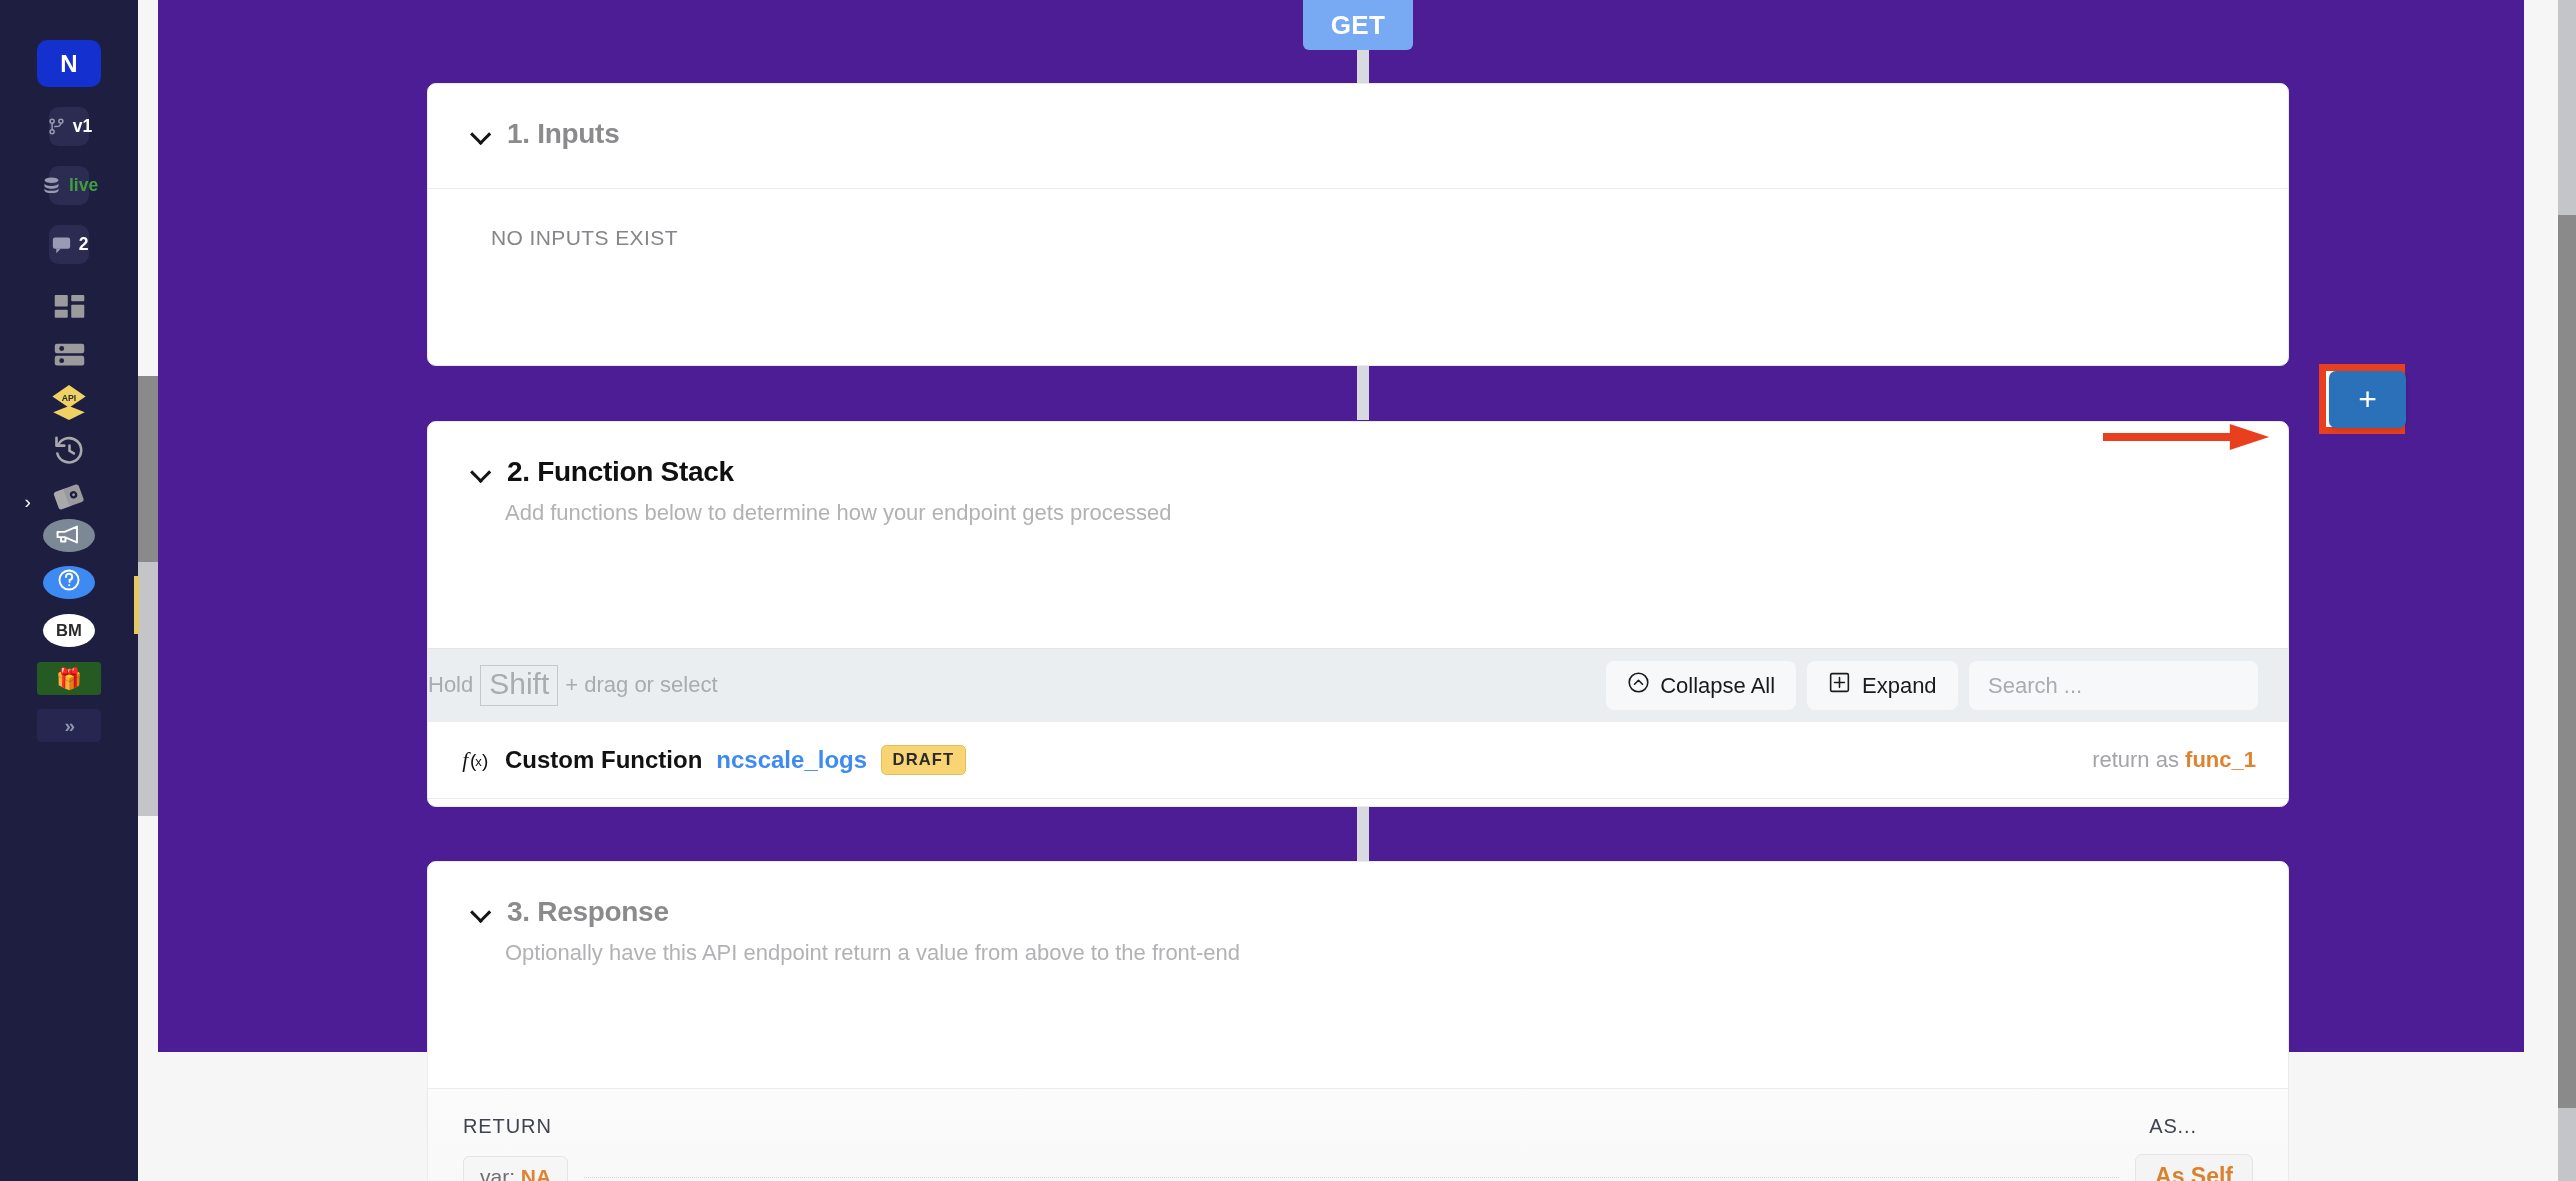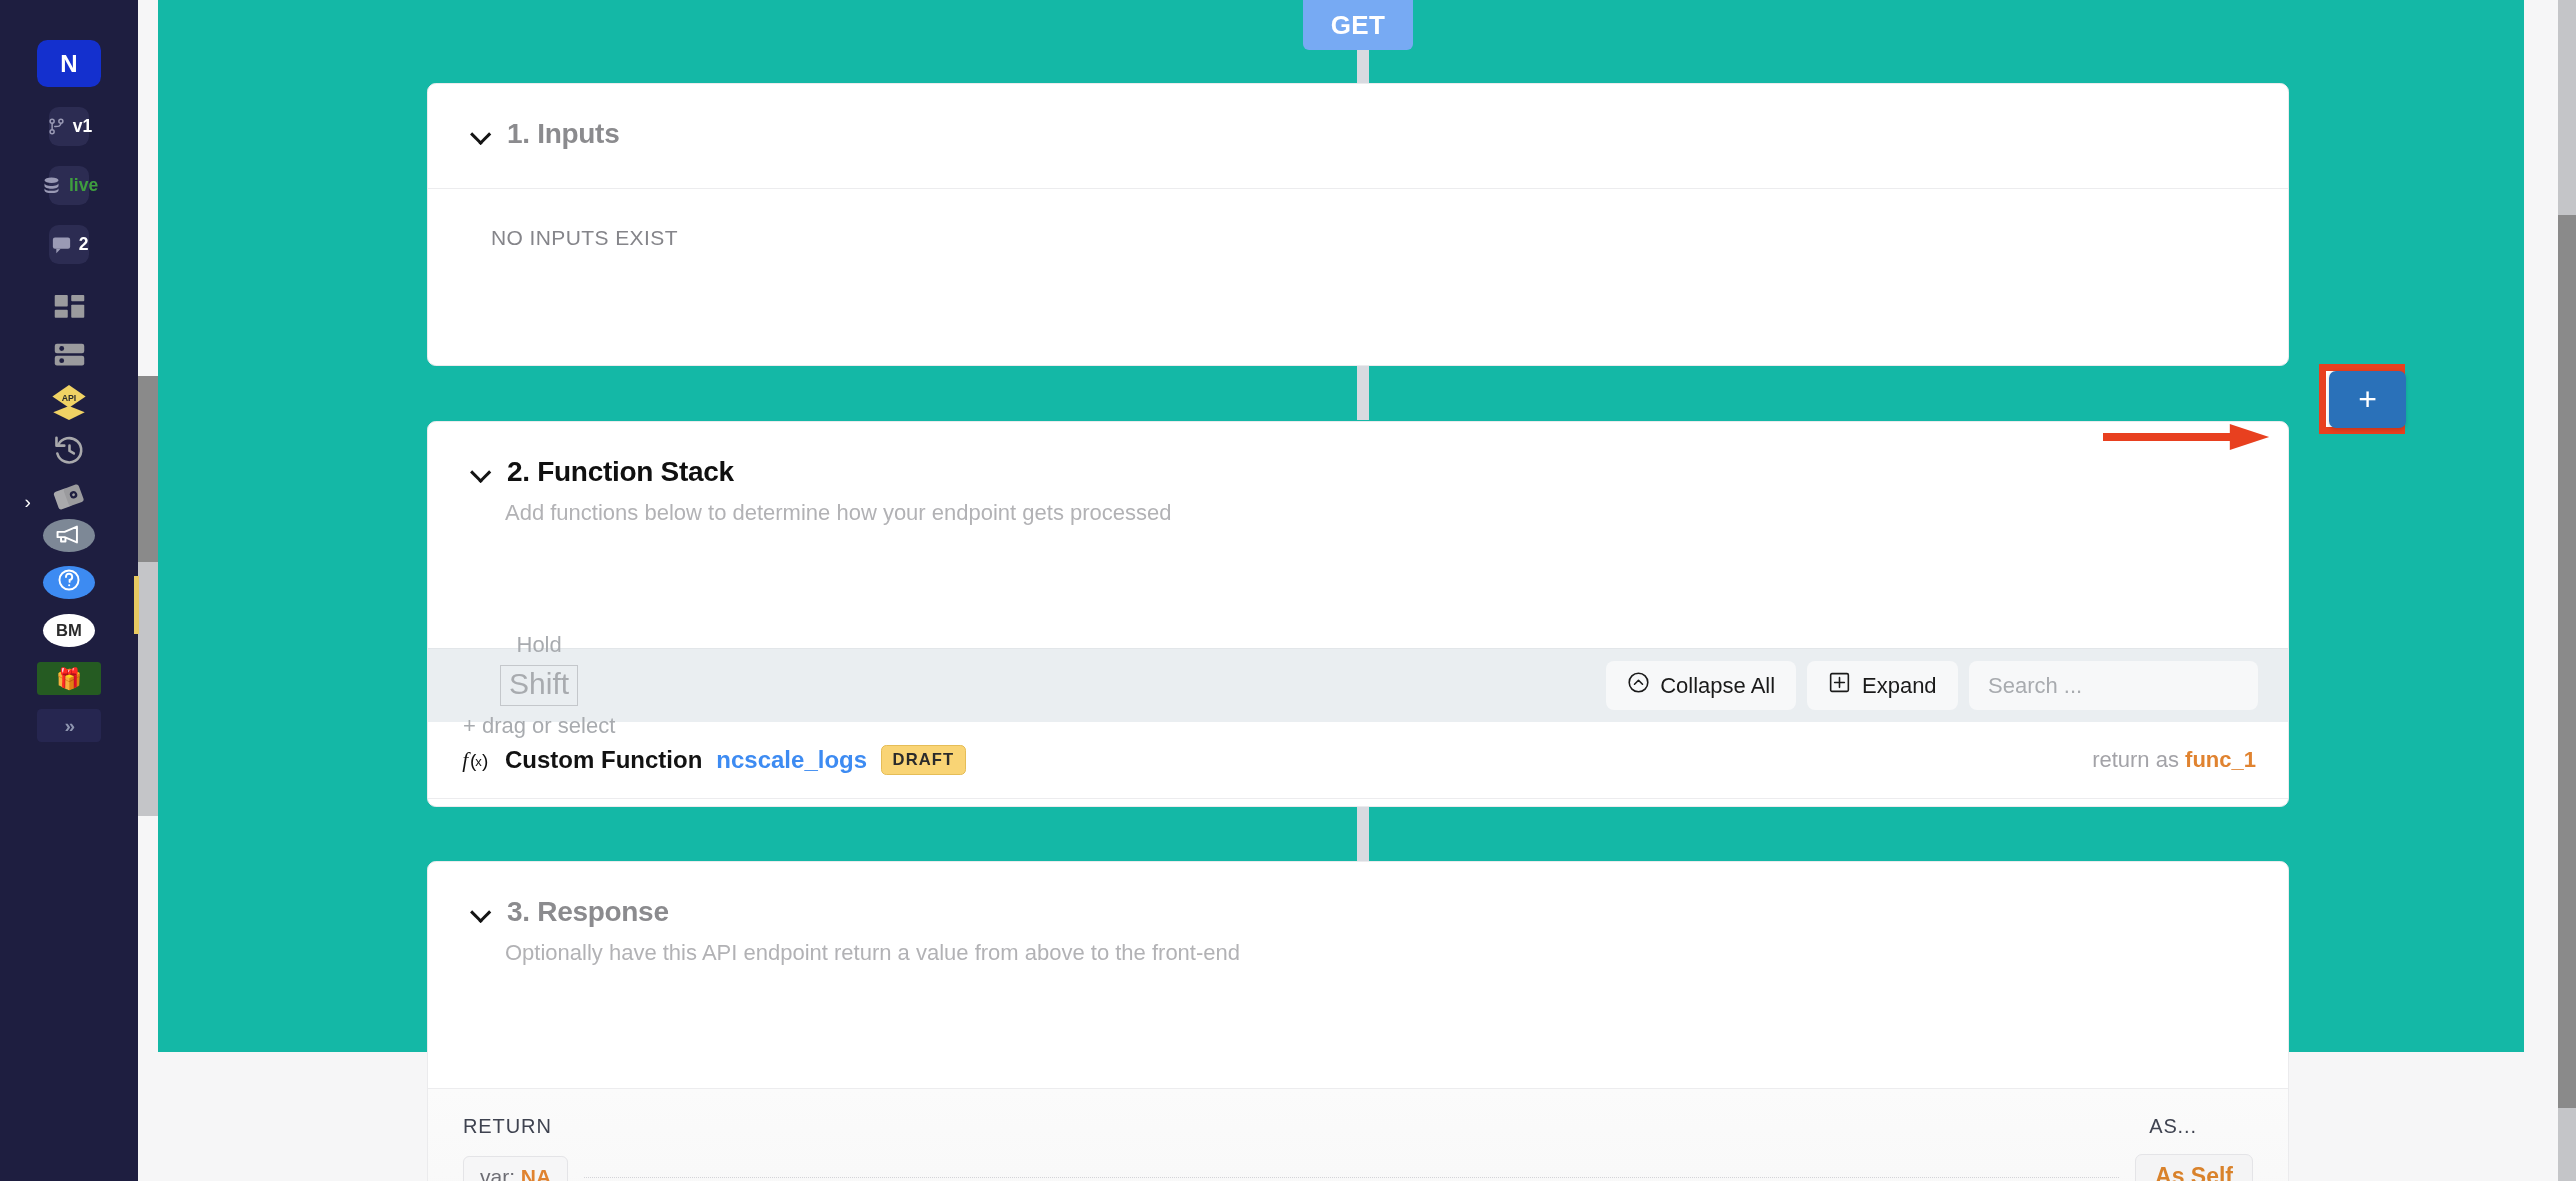--- a/index.html
+++ b/index.html
@@ -119,21 +119,21 @@
   .sb-yellow-marker {
     position: absolute; left: 134px; top: 576px;
     width: 5.3px; height: 58px;
     background: #e7c961;
   }
 
   
   .main {
     position: absolute; left: 158px; top: 0;
     width: 2366px; height: 1052px;
-    background: #14b8a6;
+    background: #4c1d95;
   }
 
   
   .connector {
     position: absolute; left: 1199px;
     width: 12.3px;
     background: #d8dae0;
   }
   .conn-top    { top: 0px;   height: 83px; }
   .conn-mid1   { top: 366px; height: 54px; }
@@ -217,23 +217,22 @@
 
   
   .stack-toolbar {
     position: absolute; left: 0; top: 226px;
     width: 100%; height: 74px;
     background: #eaeef1;
     display: flex; align-items: center;
     border-top: 0.9px solid #e2e6e9;
   }
   .hold-hint {
-    margin-left: 35px;
     display: flex; align-items: center; gap: 7px;
-    font-size: 22px; color: #a8abaf; flex-direction: column;
+    font-size: 22px; color: #a8abaf;
   }
   .kbd {
     border: 0.9px solid #c4c7cb;
     padding: 1.8px 8px 3.5px;
     font-size: 30px; color: #a8abaf;
     line-height: 1.15;
   }
   .toolbar-right {
     margin-left: auto; margin-right: 30px;
     display: flex; align-items: center; gap: 11.4px;

